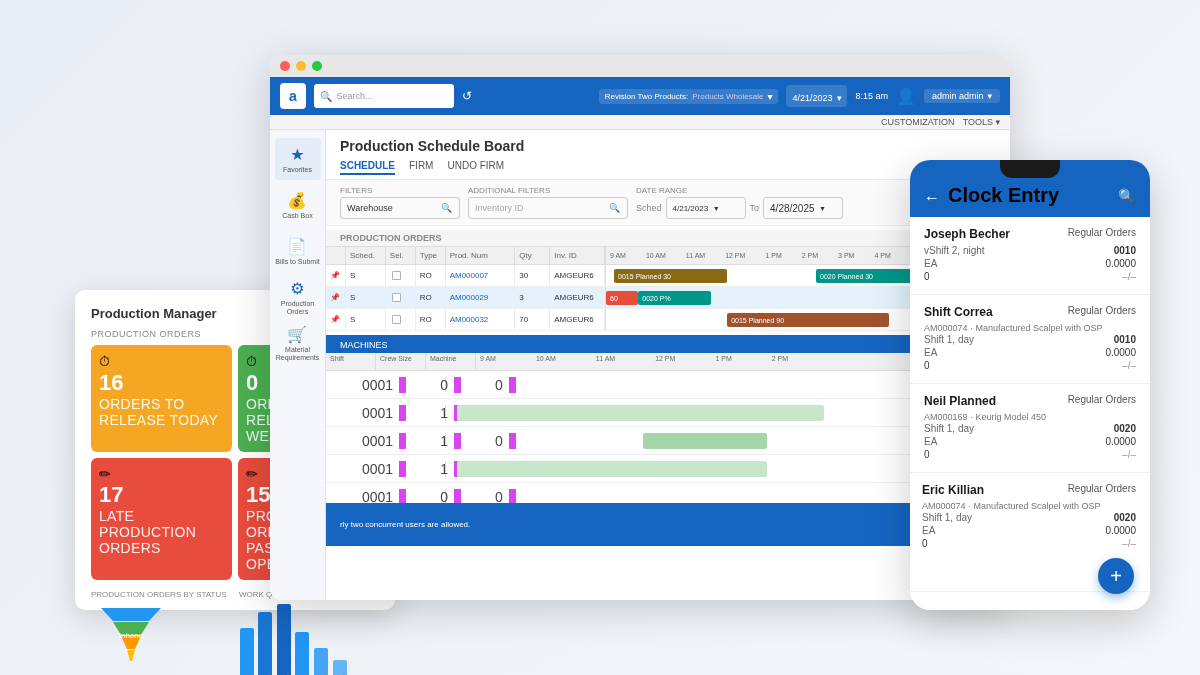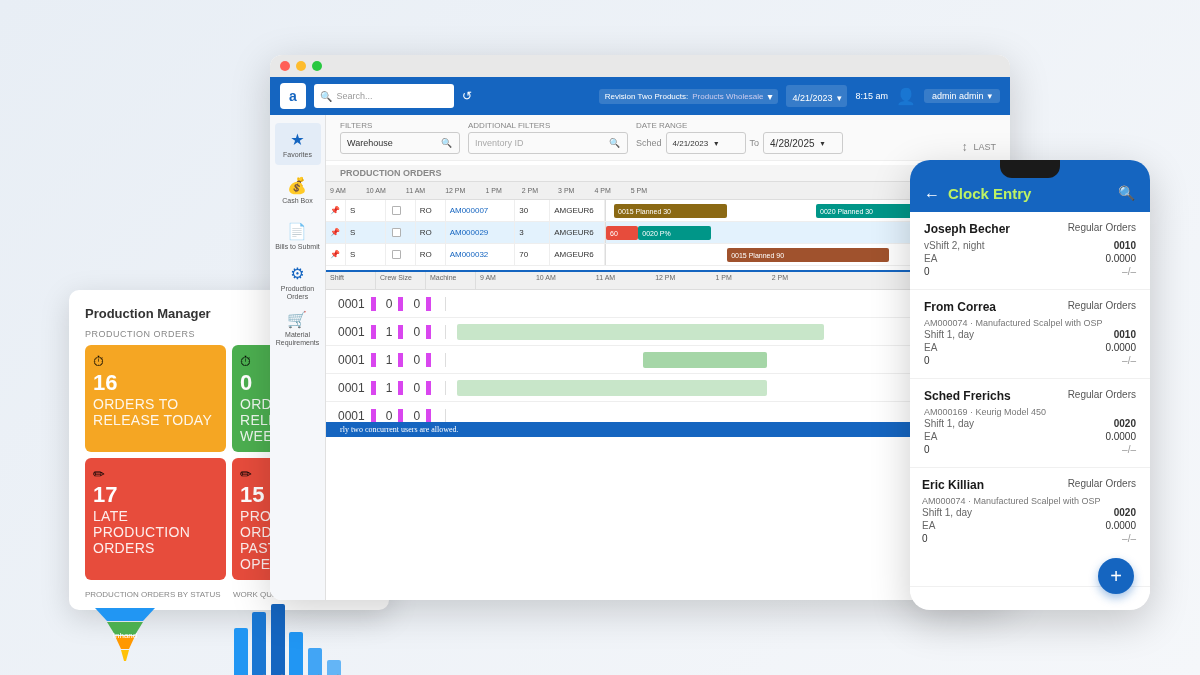--- a/index.html
+++ b/index.html
@@ -19,21 +19,21 @@
     .scene {
       width: 1200px;
       height: 675px;
       position: relative;
       background: linear-gradient(135deg, #e8eef5 0%, #f5f7fa 100%);
     }
 
     
     .card-manager {
       position: absolute;
-      left: 69px;
+      left: 75px;
       top: 290px;
       width: 320px;
       height: 320px;
       background: #fff;
       border-radius: 10px;
       box-shadow: 0 8px 30px rgba(0,0,0,0.15);
       padding: 16px;
       z-index: 10;
     }
     .card-manager .card-title {
@@ -432,46 +432,46 @@
     }
     .machine-left {
       width: 120px;
       display: flex;
       align-items: center;
       border-right: 1px solid #ddd;
       gap: 4px;
       padding: 0 6px;
     }
     .machine-cell {
-      font-size: 12px;
+      font-size: 14px;
       color: #444;
       padding: 0 6px;
-      border-right: 5px solid #d946ef;
+      border-right: 7px solid #d946ef;
+      margin-left: 24px;
     }
     .machine-gantt {
       flex: 1;
       position: relative;
       height: 100%;
     }
     .machine-bar {
       position: absolute;
       height: 16px;
       top: 6px;
       border-radius: 2px;
       background: #c8e6c9;
     }
     .machine-bar.dark { background: #a5d6a7; }
 
     .status-bar {
       background: #1565c0;
       color: #fff;
       font-size: 8px;
-      padding: 3px 14px;
+      padding: 17px 14px;
       margin-top: auto;
-      font-family: Liberation Serif, serif;
     }
 
     
     .clock-card {
       position: absolute;
       right: 50px;
       top: 160px;
       width: 240px;
       height: 450px;
       background: #fff;
@@ -497,23 +497,23 @@
       display: flex;
       align-items: center;
       gap: 8px;
     }
     .clock-back {
       color: #fff;
       font-size: 16px;
       cursor: pointer;
     }
     .clock-title {
-      font-size: 15px;
+      font-size: 20px;
       font-weight: 700;
-      color: #bef264;
+      color: #000000;
       flex: 1;
     }
     .clock-search-icon {
       color: #fff;
       font-size: 14px;
     }
     .clock-body {
       padding: 0;
       overflow-y: auto;
       height: calc(100% - 68px);
@@ -712,20 +712,24 @@
         <span style="color:#fff;font-size:9px"> ▾</span>
       </div>
       <span style="font-size:9px;color:#fff">8:15 am</span>
       <span style="color:#fff">👤</span>
       <div class="user-badge">
         <span style="font-size:9px;color:#fff">admin admin</span>
         <span style="color:#fff;font-size:9px">▾</span>
       </div>
     </div>
 
+    <div style="display:flex;justify-content:flex-end;padding:2px 10px;background:#f5f5f5;border-bottom:1px solid #ddd;">
+      <span style="font-size:9px;color:#555;cursor:pointer;margin-right:8px">CUSTOMIZATION</span>
+      <span style="font-size:9px;color:#555;cursor:pointer">TOOLS ▾</span>
+    </div>
 
     <div class="app-body">
       <div class="sidebar">
         <div class="sidebar-item active">
           <span class="sidebar-icon">★</span>
           <span class="sidebar-label">Favorites</span>
         </div>
         <div class="sidebar-item">
           <span class="sidebar-icon">💰</span>
           <span class="sidebar-label">Cash Box</span>
@@ -738,20 +742,30 @@
           <span class="sidebar-icon">⚙</span>
           <span class="sidebar-label">Production Orders</span>
         </div>
         <div class="sidebar-item">
           <span class="sidebar-icon">🛒</span>
           <span class="sidebar-label">Material Requirements</span>
         </div>
       </div>
 
       <div class="main-content">
+        <div class="page-header">
+          <div style="display:flex;align-items:center;justify-content:space-between;">
+            <div class="page-title">Production Schedule Board</div>
+          </div>
+          <div class="page-tabs">
+            <div class="page-tab active">SCHEDULE</div>
+            <div class="page-tab">FIRM</div>
+            <div class="page-tab">UNDO FIRM</div>
+          </div>
+        </div>
 
         <div class="filters-row">
           <div class="filter-group">
             <div class="filter-label">FILTERS</div>
             <div class="filter-input">
               <span style="font-size:9px">Warehouse</span>
               <span style="margin-left:auto;color:#888;font-size:9px">🔍</span>
             </div>
           </div>
           <div class="filter-group">
@@ -781,20 +795,29 @@
             <span style="font-size:9px;color:#888;cursor:pointer">LAST</span>
           </div>
         </div>
 
         <div class="table-section">
           <div class="table-header-row">
             <span class="table-section-label">PRODUCTION ORDERS</span>
           </div>
 
           <div class="gantt-header">
+            <div class="gantt-left-cols">
+              <div class="gantt-left-col" style="width:20px"></div>
+              <div class="gantt-left-col" style="width:40px">Sched.</div>
+              <div class="gantt-left-col" style="width:30px">Sel.</div>
+              <div class="gantt-left-col" style="width:30px">Type</div>
+              <div class="gantt-left-col" style="width:70px">Prod. Num</div>
+              <div class="gantt-left-col" style="width:35px">Qty</div>
+              <div class="gantt-left-col" style="width:55px">Inv. ID</div>
+            </div>
             <div class="gantt-time-header">
               <span style="font-size:7px;color:#666">9 AM</span>
               <span style="font-size:7px;color:#666">10 AM</span>
               <span style="font-size:7px;color:#666">11 AM</span>
               <span style="font-size:7px;color:#666">12 PM</span>
               <span style="font-size:7px;color:#666">1 PM</span>
               <span style="font-size:7px;color:#666">2 PM</span>
               <span style="font-size:7px;color:#666">3 PM</span>
               <span style="font-size:7px;color:#666">4 PM</span>
               <span style="font-size:7px;color:#666">5 PM</span>
@@ -855,20 +878,23 @@
               <div class="gantt-cell" style="width:35px">70</div>
               <div class="gantt-cell" style="width:55px">AMGEUR6</div>
             </div>
             <div class="gantt-chart-area">
               <div class="gantt-bar brown2" style="left:30%;width:40%">0015 Planned 90</div>
             </div>
           </div>
         </div>
 
         <div class="machines-section">
+          <div class="machines-header">
+            <span>MACHINES</span>
+          </div>
           <div class="machines-area">
 
             <div style="display:flex;background:#f0f0f0;height:18px;border-bottom:1px solid #ddd;">
               <div style="width:50px;font-size:7px;color:#666;padding:2px 4px;border-right:1px solid #ddd;">Shift</div>
               <div style="width:50px;font-size:7px;color:#666;padding:2px 4px;border-right:1px solid #ddd;">Crew Size</div>
               <div style="width:50px;font-size:7px;color:#666;padding:2px 4px;border-right:1px solid #ddd;">Machine</div>
               <div style="flex:1;font-size:7px;color:#666;padding:2px 4px;display:flex;gap:40px;">
                 <span>9 AM</span>
                   <span>10 AM</span>
                   <span>11 AM</span>
@@ -956,41 +982,41 @@
           <span class="clock-hours">0.0000</span>
         </div>
         <div class="clock-entry-row">
           <span class="clock-count">0</span>
           <span class="clock-dash">–/–</span>
         </div>
       </div>
 
       <div class="clock-entry">
         <div class="clock-entry-top">
-          <span class="clock-person-name">From Correa</span>
+          <span class="clock-person-name">Shift Correa</span>
           <span class="clock-order-type">Regular Orders</span>
         </div>
         <div class="clock-detail">AM000074 · Manufactured Scalpel with OSP</div>
         <div class="clock-entry-row">
           <span class="clock-shift">Shift 1, day</span>
           <span class="clock-order-num">0010</span>
         </div>
         <div class="clock-entry-row">
           <span class="clock-unit">EA</span>
           <span class="clock-hours">0.0000</span>
         </div>
         <div class="clock-entry-row">
           <span class="clock-count">0</span>
           <span class="clock-dash">–/–</span>
         </div>
       </div>
 
       <div class="clock-entry">
         <div class="clock-entry-top">
-          <span class="clock-person-name">Sched Frerichs</span>
+          <span class="clock-person-name">Neil Planned</span>
           <span class="clock-order-type">Regular Orders</span>
         </div>
         <div class="clock-detail">AM000169 · Keurig Model 450</div>
         <div class="clock-entry-row">
           <span class="clock-shift">Shift 1, day</span>
           <span class="clock-order-num">0020</span>
         </div>
         <div class="clock-entry-row">
           <span class="clock-unit">EA</span>
           <span class="clock-hours">0.0000</span>

